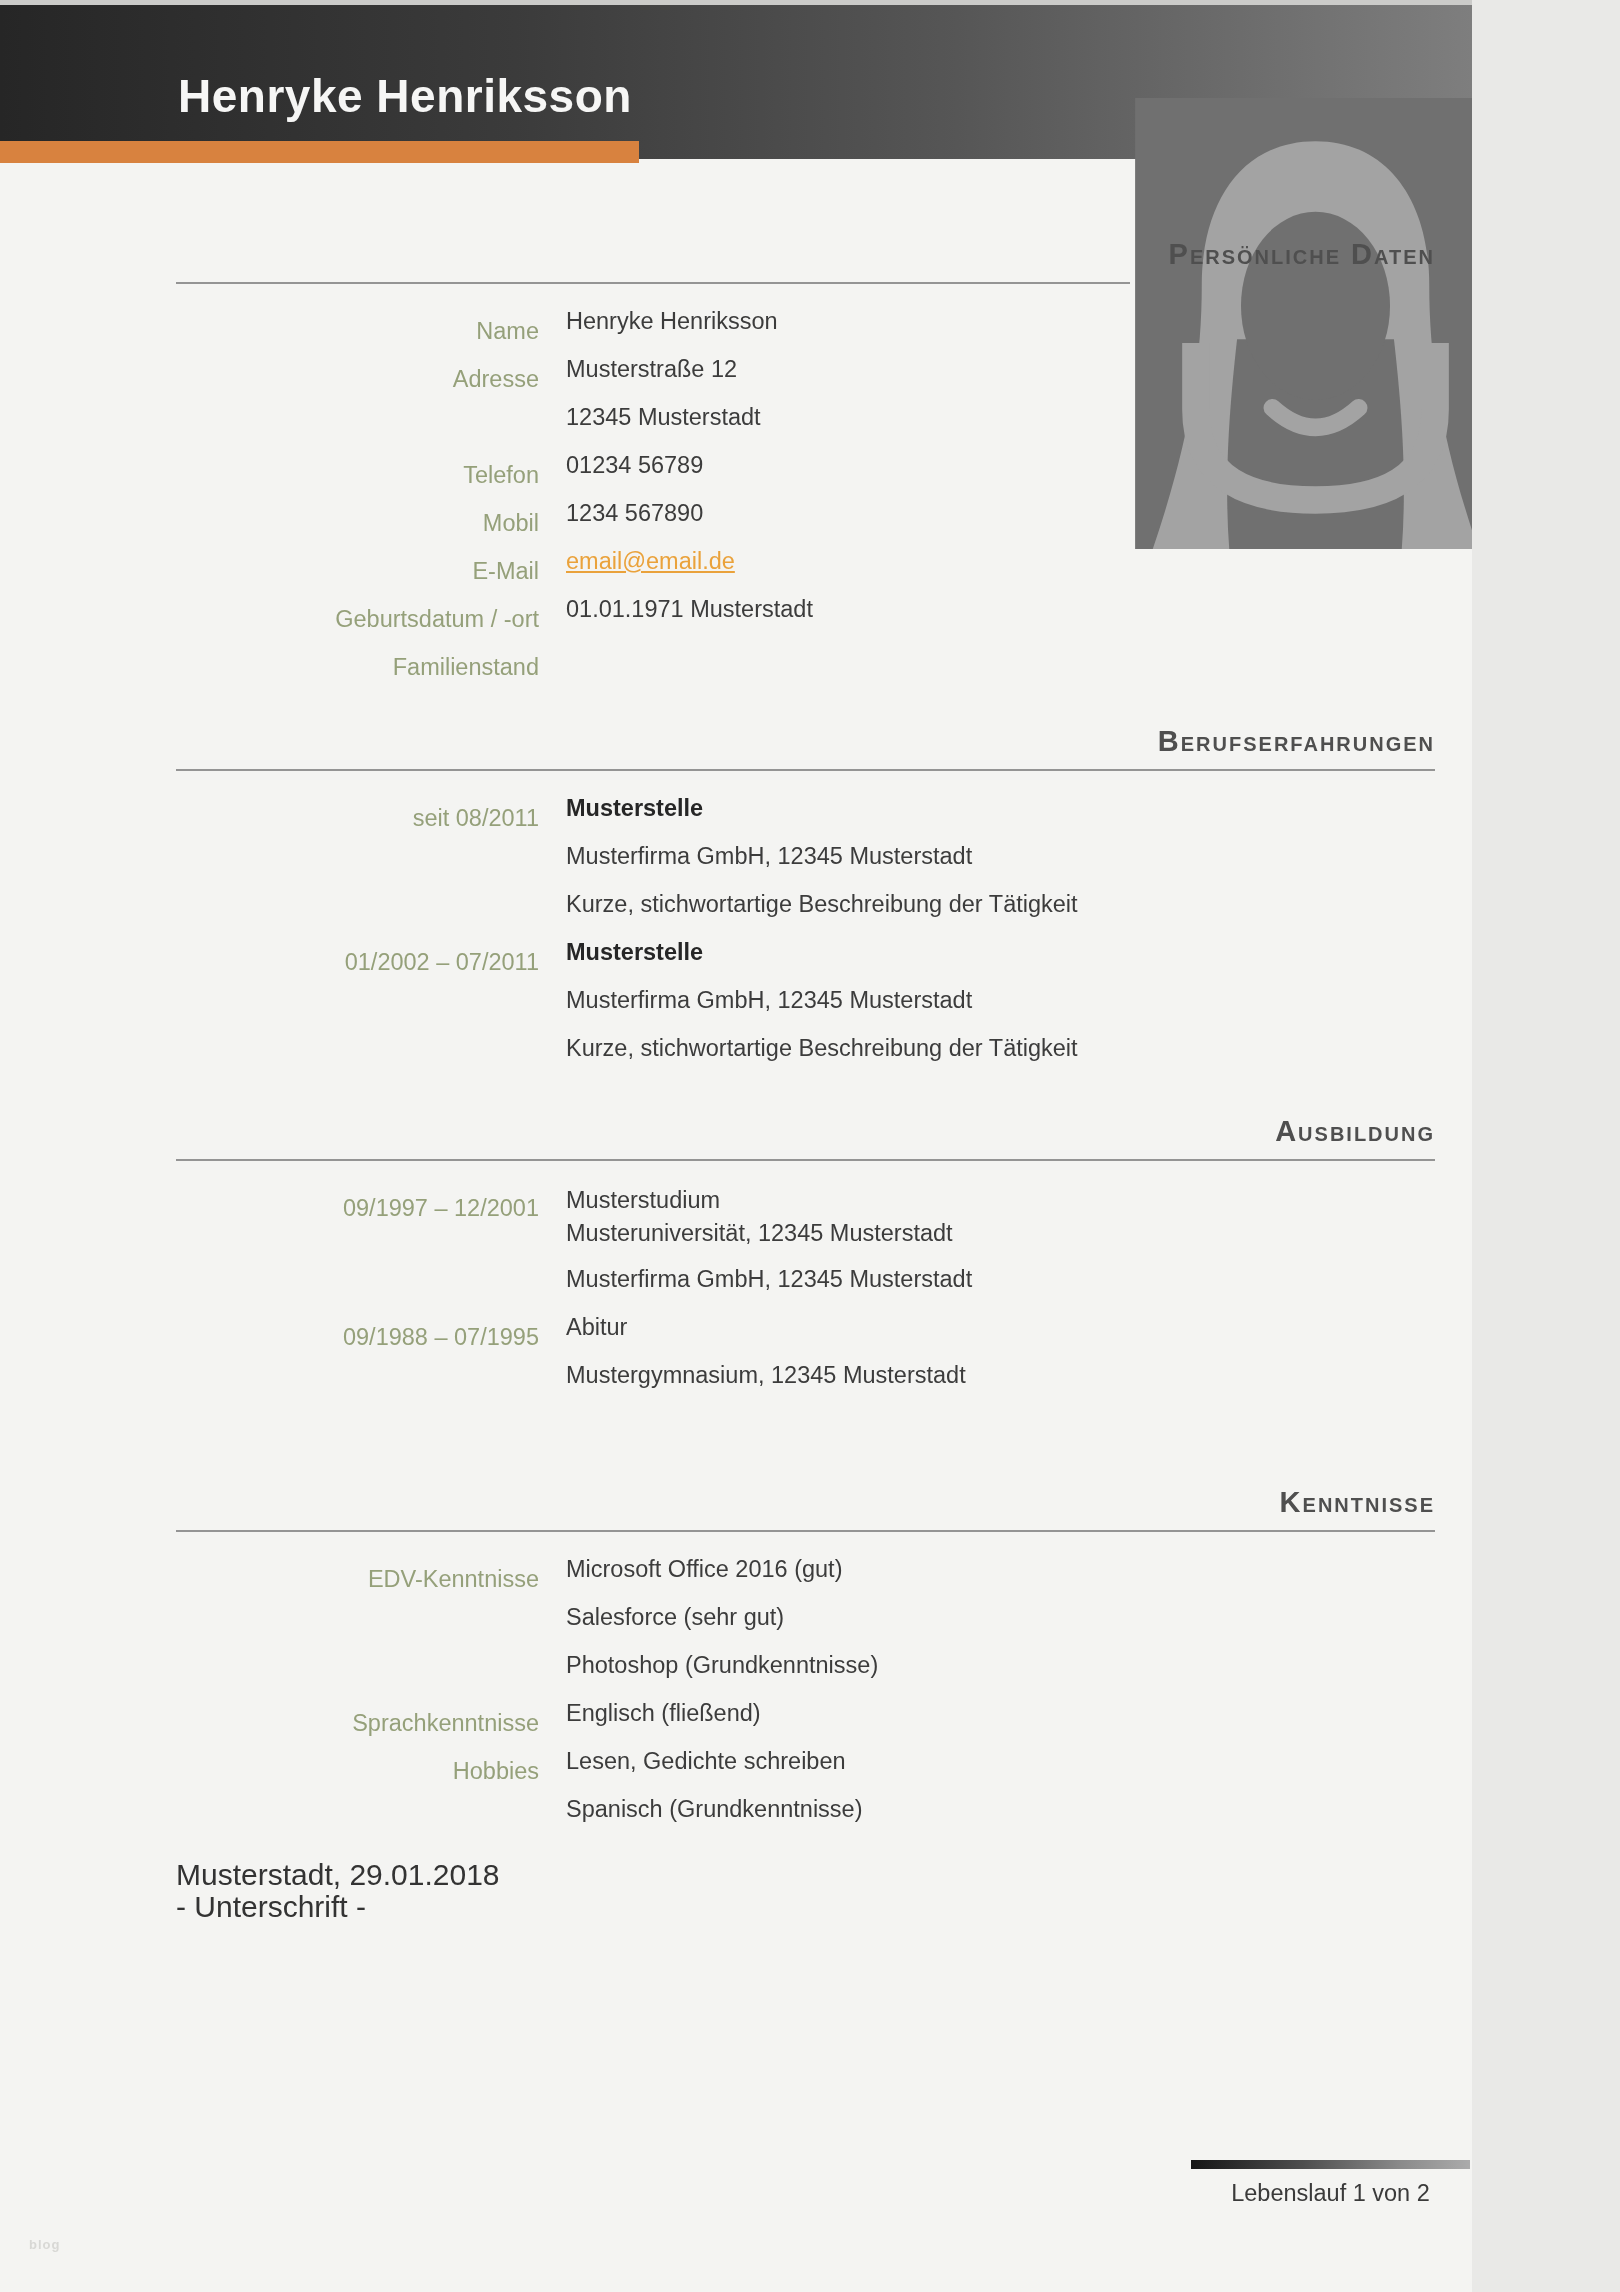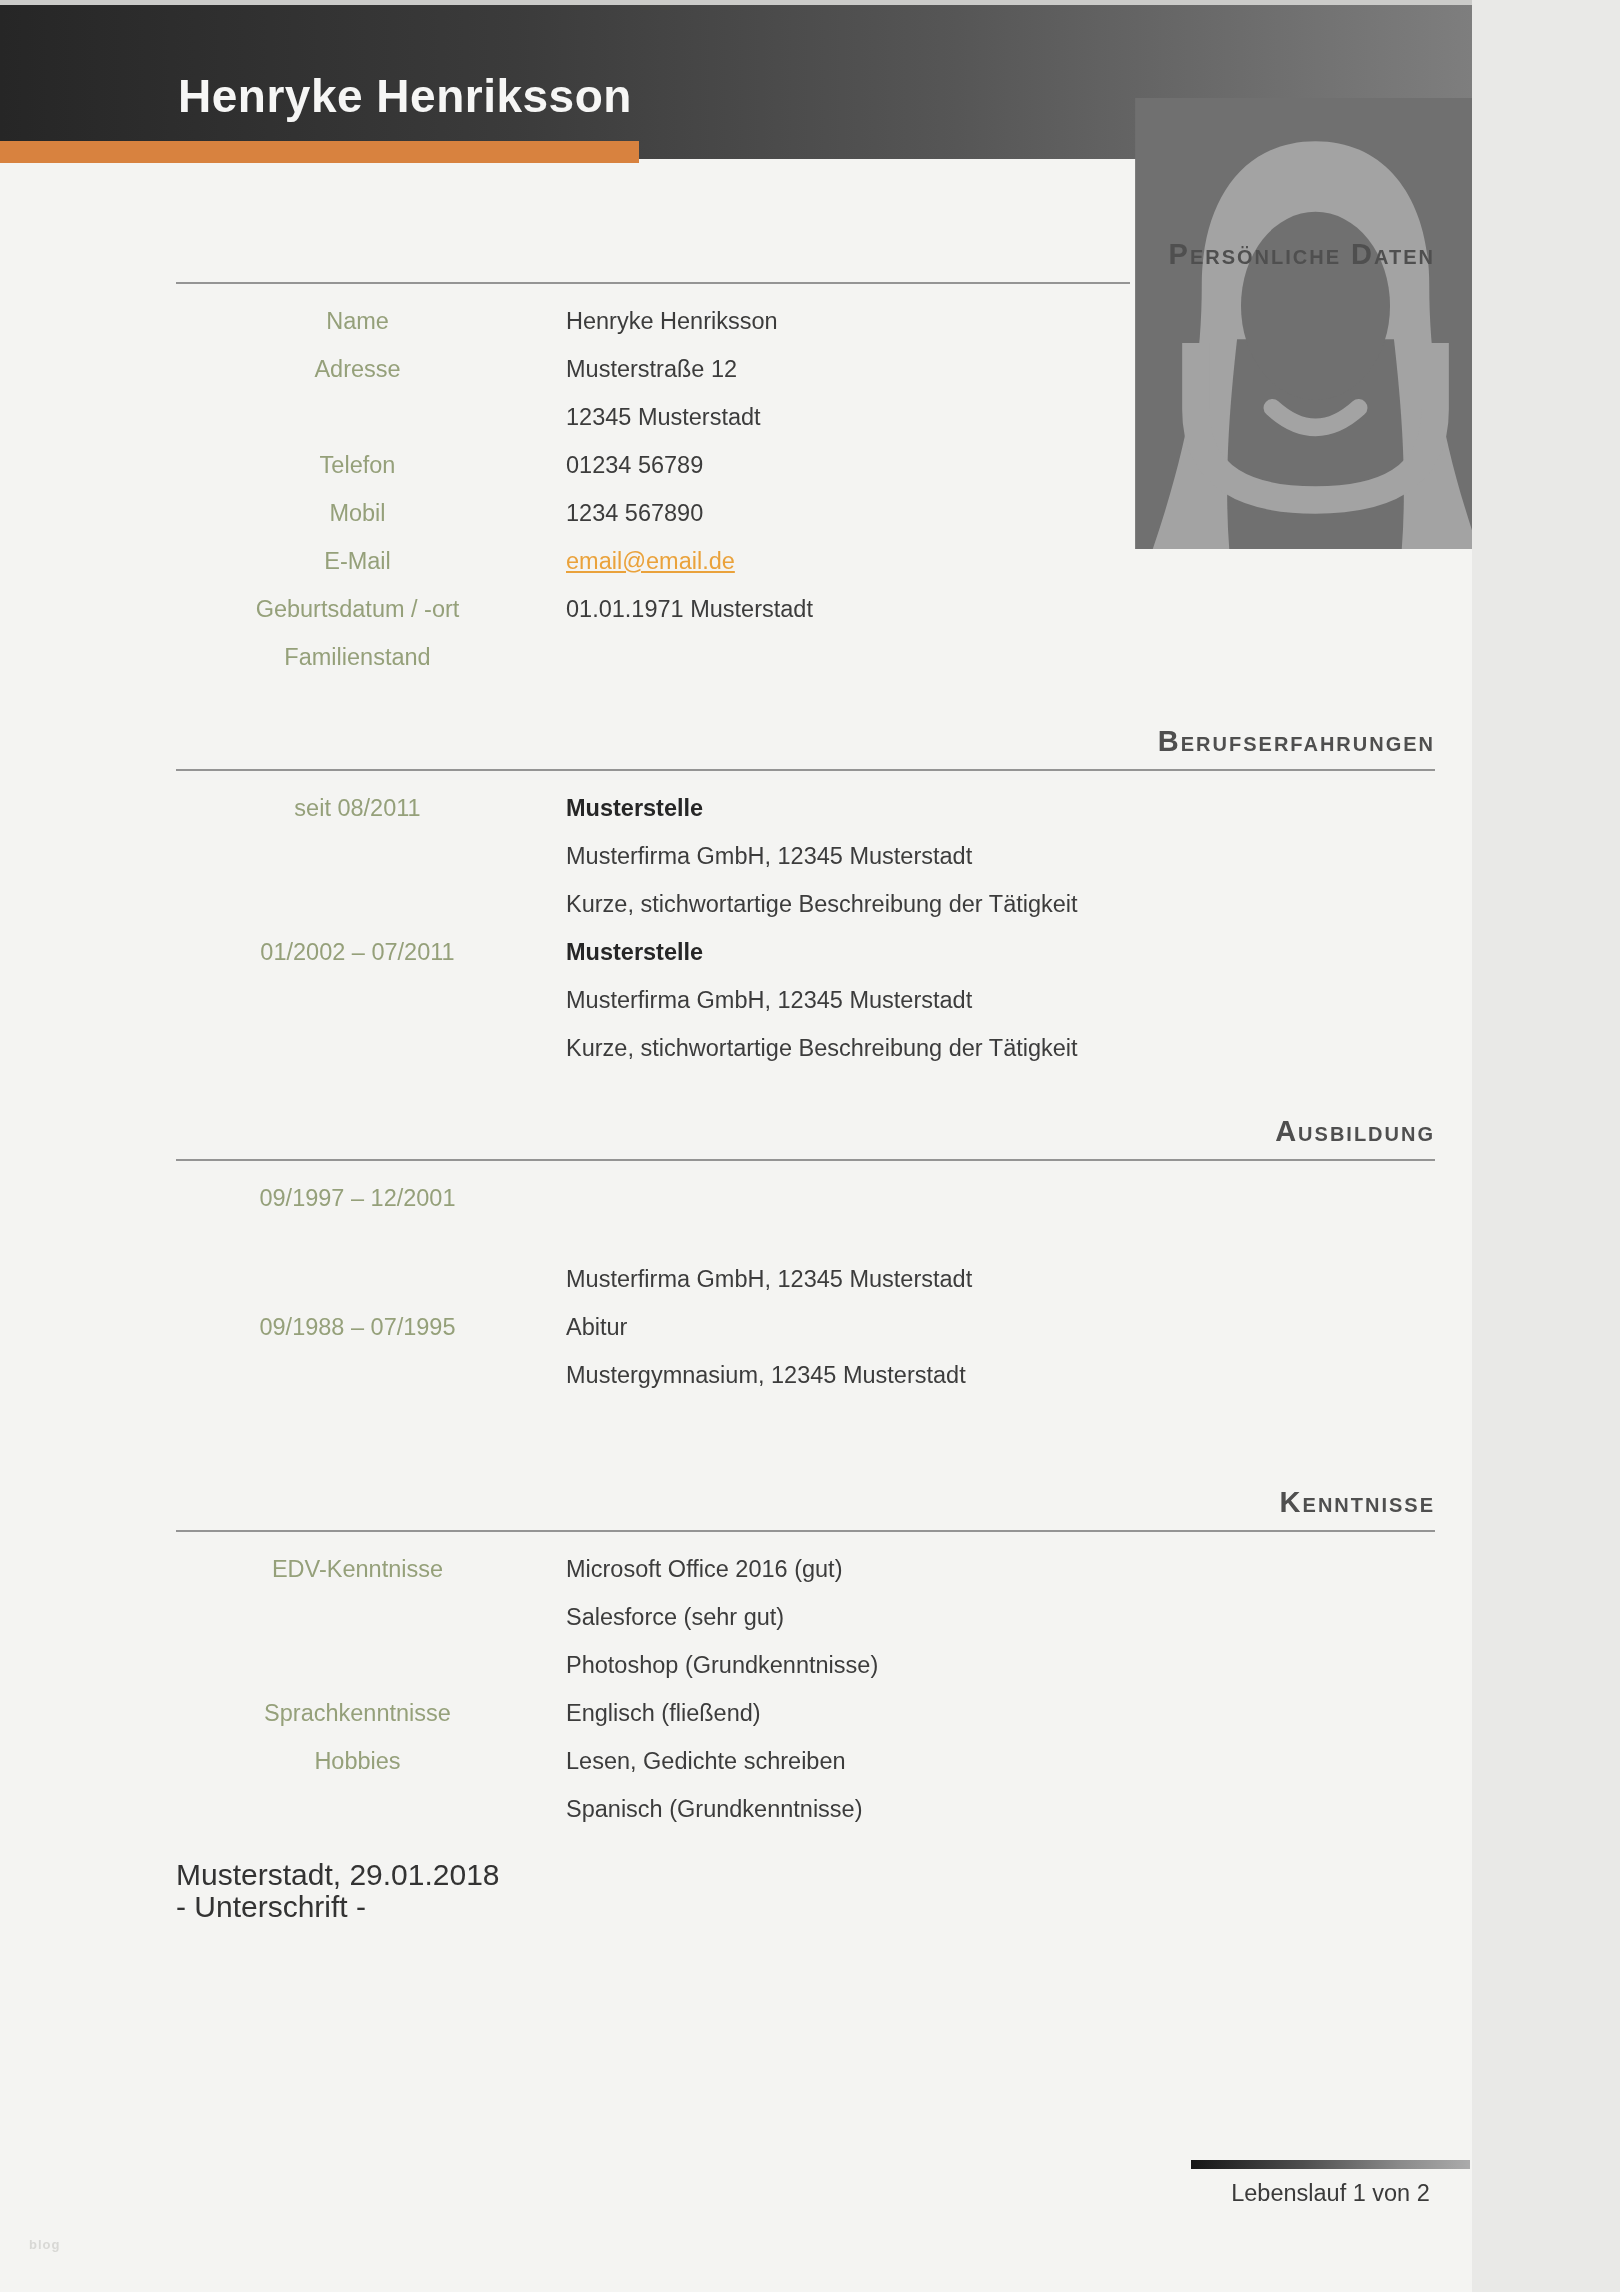--- a/index.html
+++ b/index.html
@@ -29,21 +29,21 @@
     margin:0;height:47px;line-height:39px;text-align:right;
     font-variant:small-caps;font-size:29px;font-weight:bold;
     letter-spacing:2px;color:var(--heading,#4f4f4f);
   }
   .divider{height:0;border:none;border-top:2px solid var(--divider,#949494);margin:0;}
   .divider.short{width:954px;}
   .rows{margin-top:22.5px;}
   .row{position:relative;height:48px;}
   .row.multi{height:81px;}
   .label{
-    position:absolute;left:0;top:0;width:363px;text-align:center;
+    position:absolute;left:0;top:10px;width:363px;text-align:right;
     font-size:23.5px;line-height:29px;color:var(--label,#95a07a);white-space:nowrap;
   }
   .value{
     margin-left:390px;font-size:23.5px;line-height:29px;
     color:var(--text,#3c3c3c);white-space:nowrap;
   }
   .row.multi .value{line-height:33px;}
   .value.bold{font-weight:bold;color:#262626;}
   a.email{color:var(--link,#eaa23b);text-decoration:underline;cursor:pointer;}
   
@@ -156,20 +156,24 @@
         </div>
       </div>
   </div>
 
   <div class="section" style="top:1112px">
     <h2 class="sec-title">Ausbildung</h2>
     <hr class="divider">
     <div class="rows">
         <div class="row multi">
           <div class="label">09/1997 – 12/2001</div>
+          <div class="value">
+            <div>Musterstudium</div>
+            <div>Musteruniversität, 12345 Musterstadt</div>
+          </div>
         </div>
         <div class="row">
           <div class="label"></div>
           <div class="value">Musterfirma GmbH, 12345 Musterstadt</div>
         </div>
         <div class="row">
           <div class="label">09/1988 – 07/1995</div>
           <div class="value">Abitur</div>
         </div>
         <div class="row">

